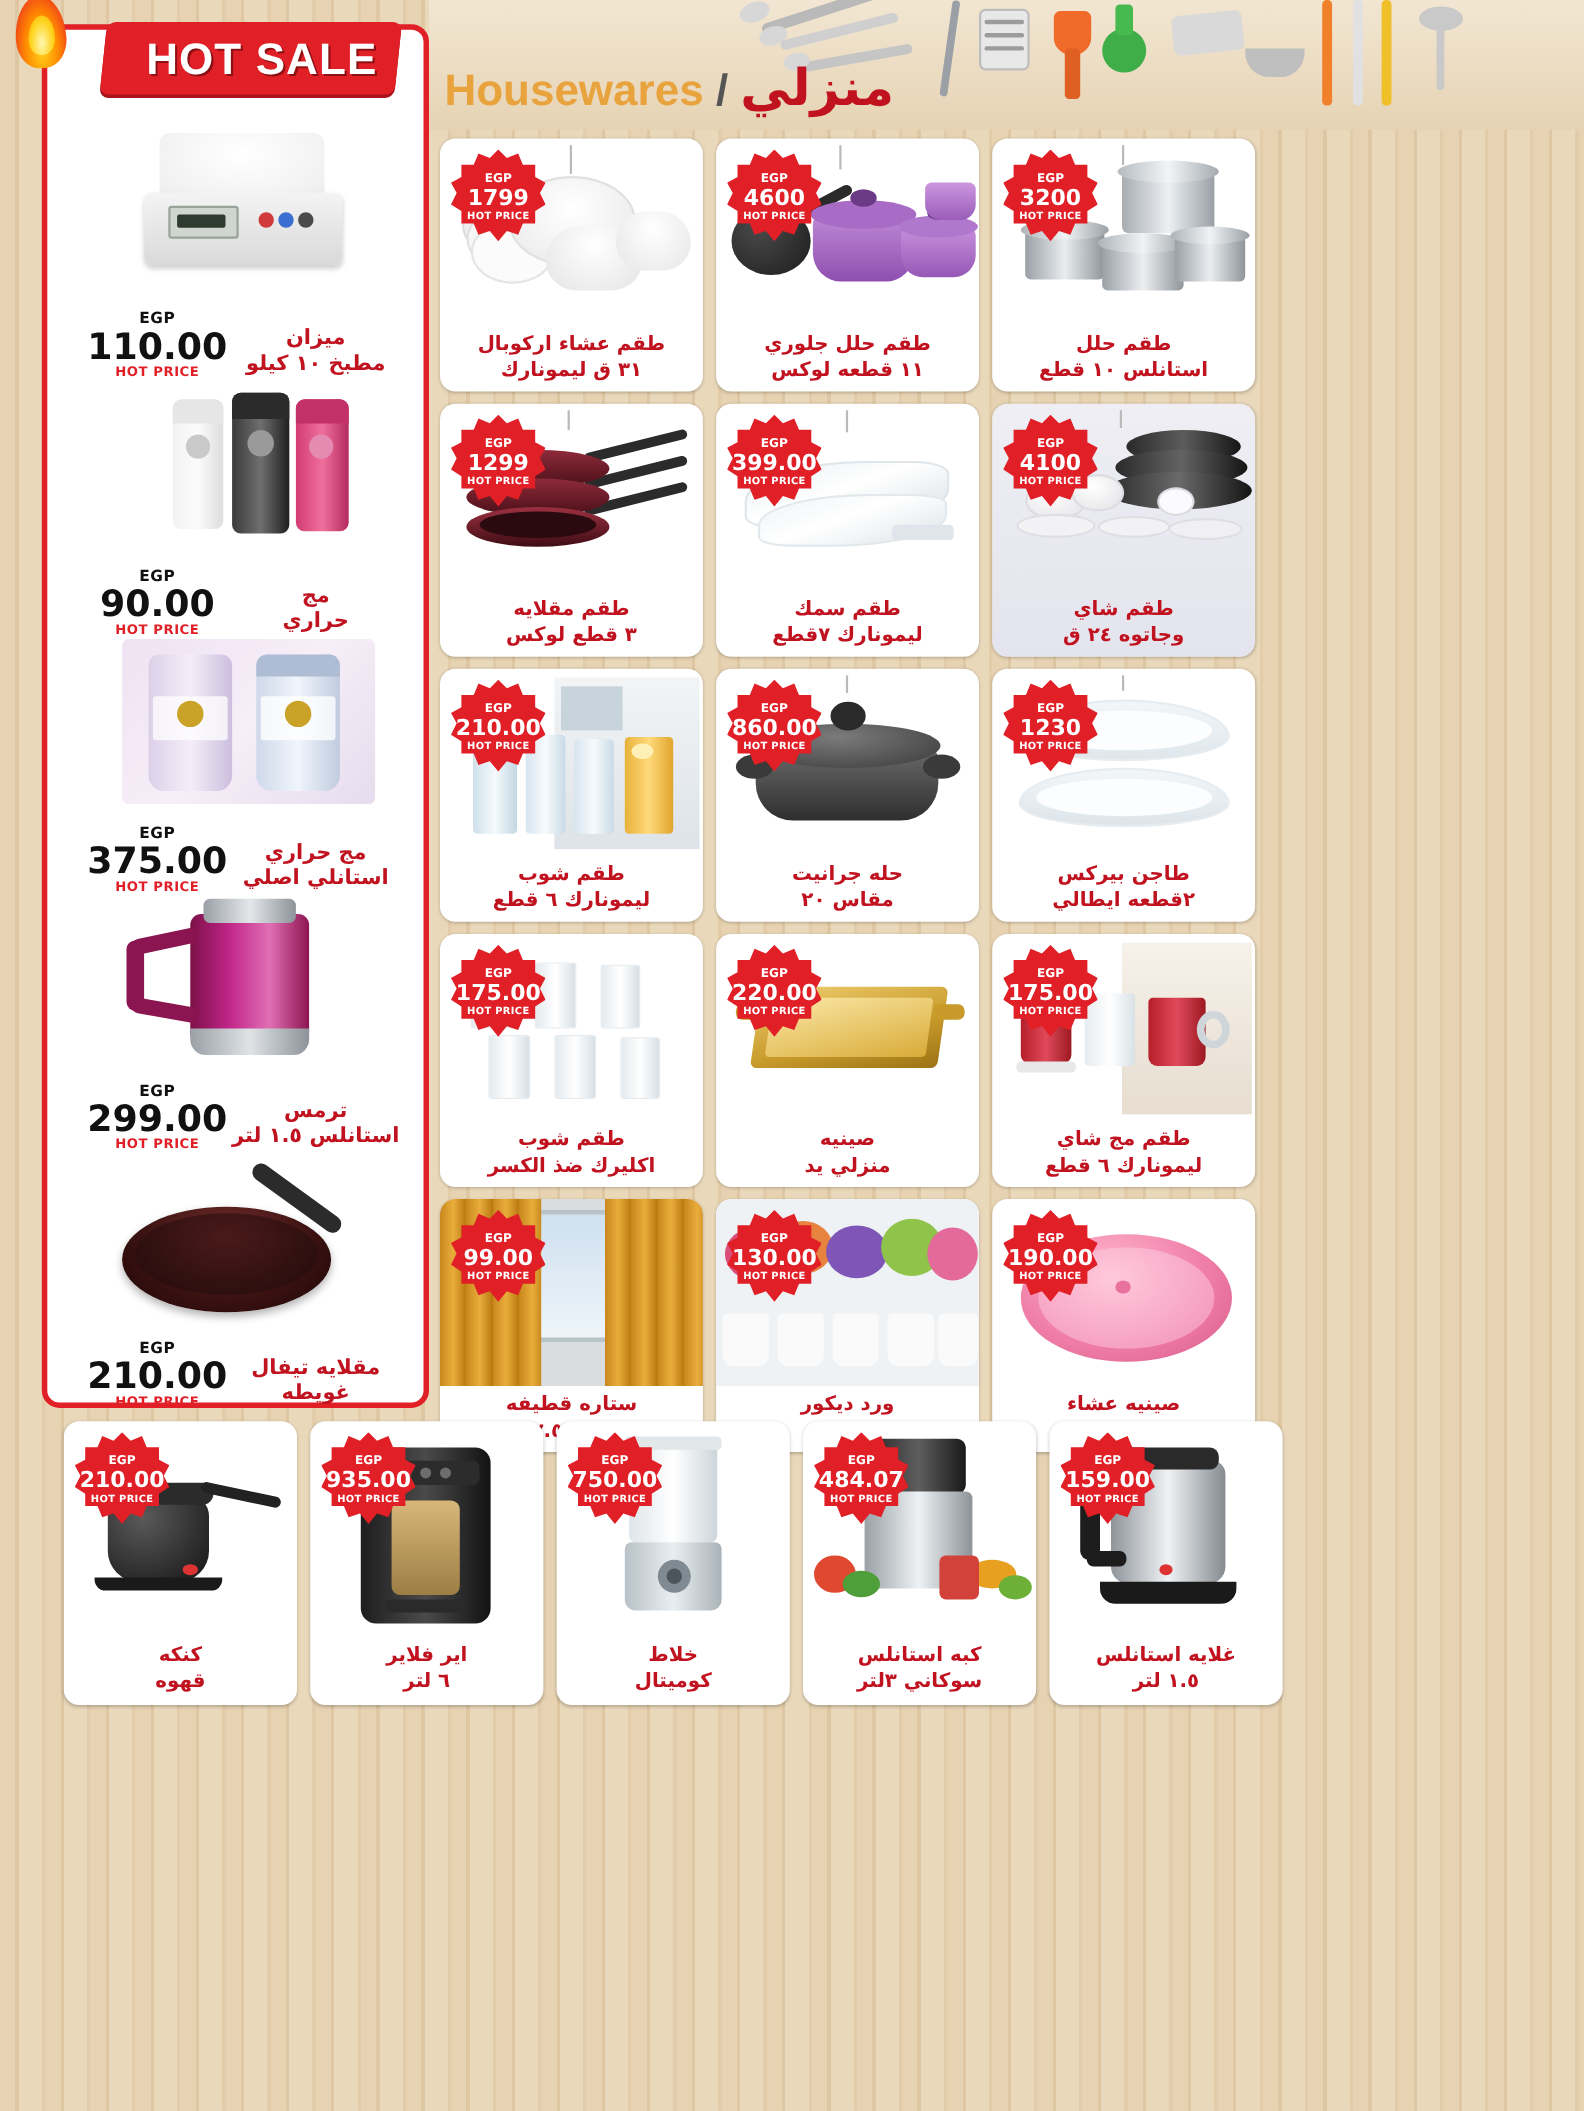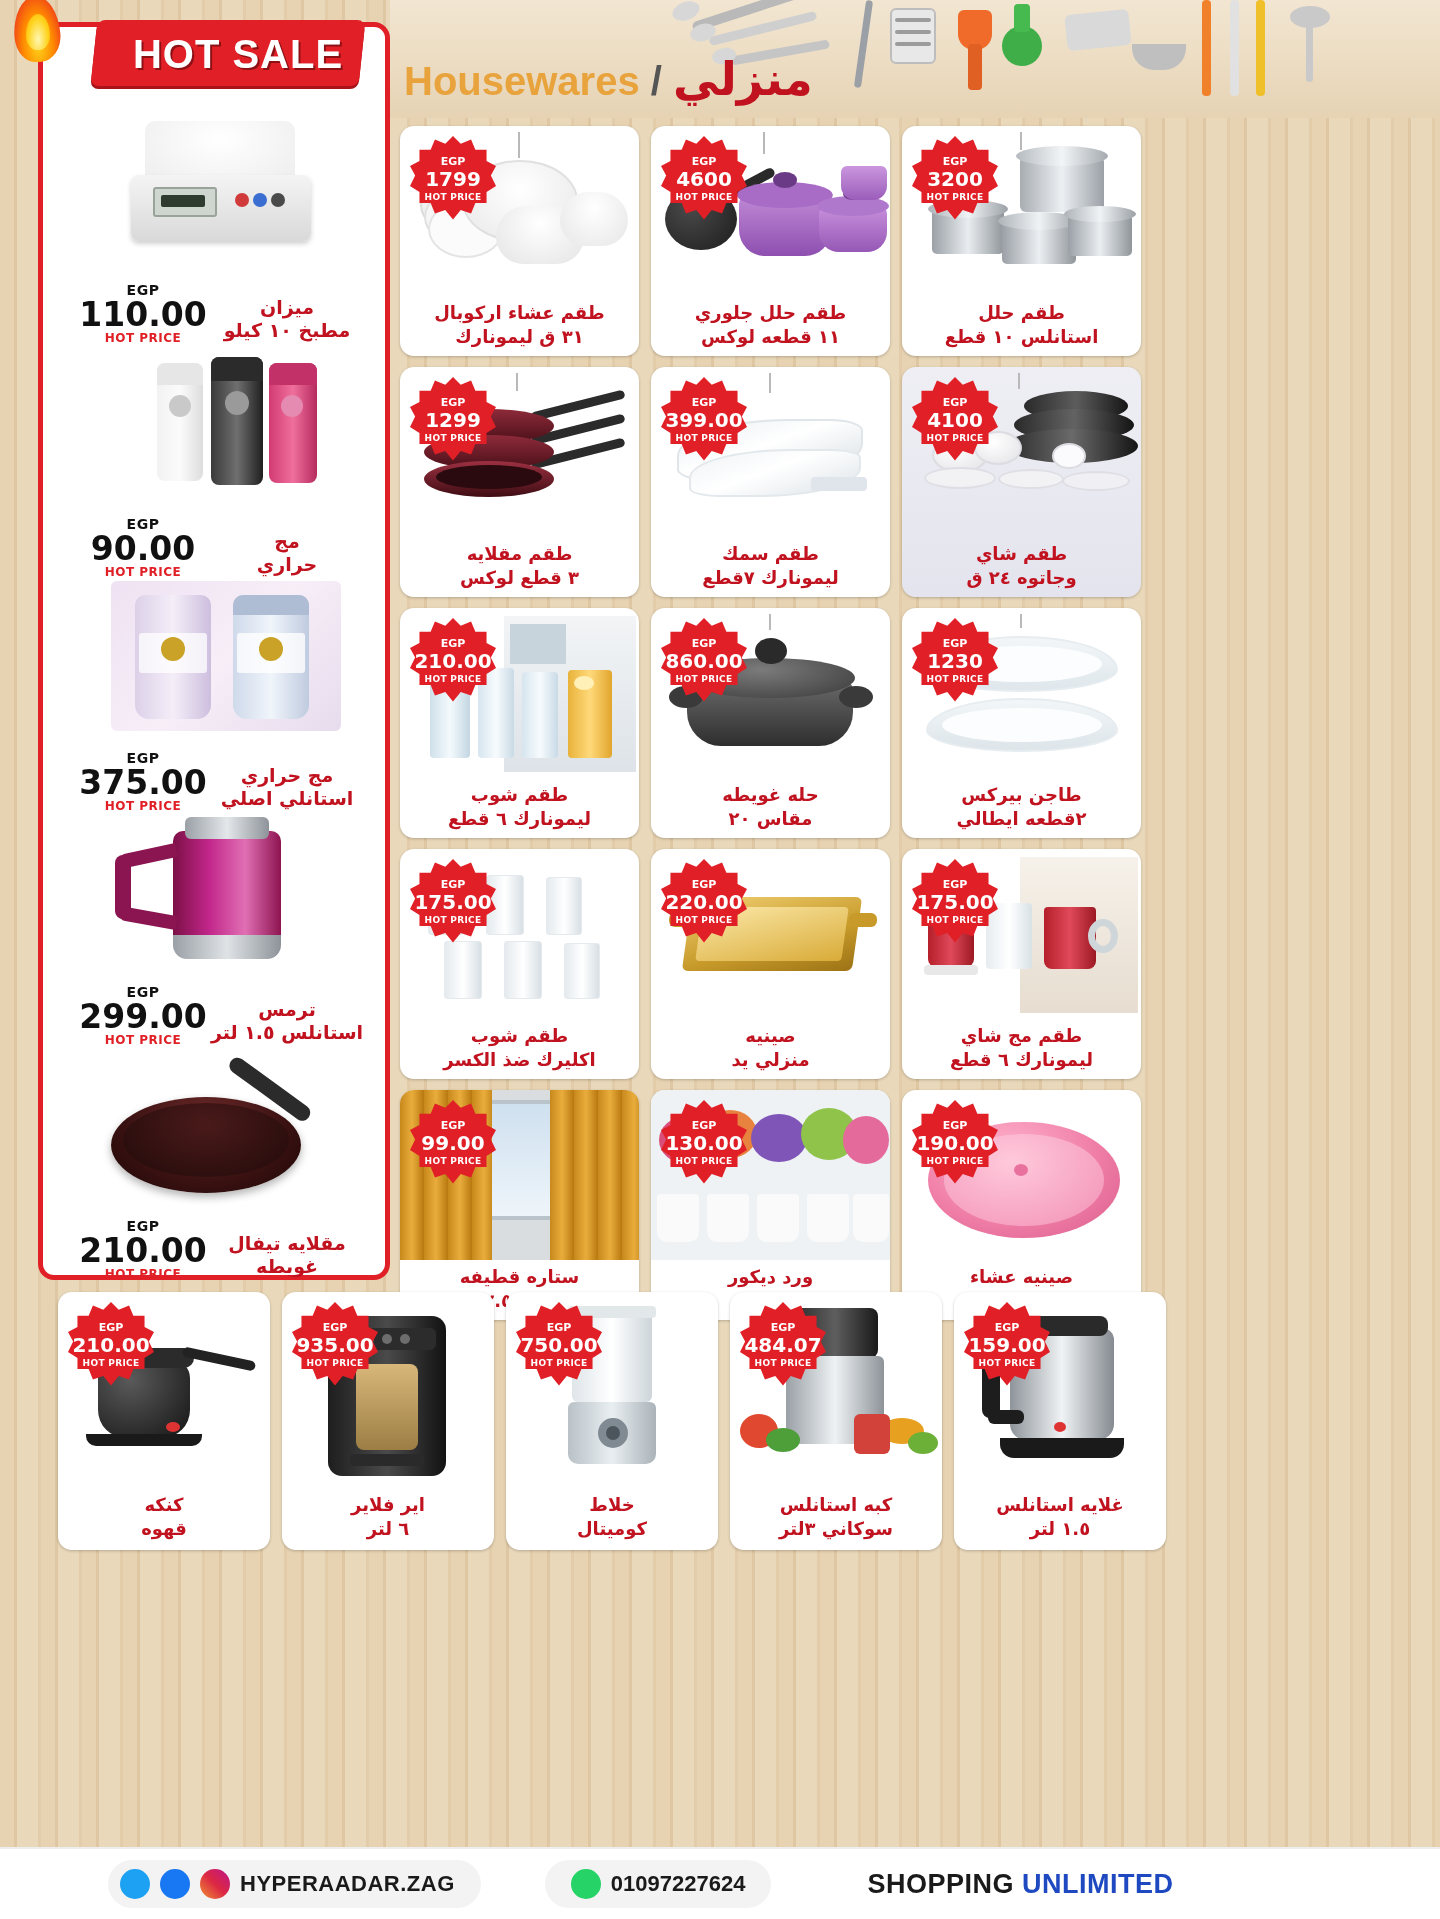--- a/index.html
+++ b/index.html
@@ -517,21 +517,21 @@
           <div class="ell" style="left:104px;top:24px;width:32px;height:26px;background:#2a2a2a;"></div>
           <div class="ell" style="left:18px;top:72px;width:34px;height:22px;background:#3a3a3a;"></div>
           <div class="ell" style="left:188px;top:72px;width:34px;height:22px;background:#3a3a3a;"></div>
         </div>
         <div class="badge">
           <span class="egp">EGP</span>
           <span class="amt">860.00</span>
           <span class="hp">HOT PRICE</span>
         </div>
         <div class="cap">
-            <div>حله غويطه</div>
+            <div>حله جرانيت</div>
             <div>مقاس ٢٠</div>
           </div>
       </div>
 
       <div class="card">
         <div class="art">
           <div class="hang" style="left:118px;height:14px;"></div>
           <div class="ell" style="left:24px;top:22px;width:192px;height:56px;background:linear-gradient(180deg,#f2f6f8,#dfe7ec);border:2px solid #e6ecef;border-radius:50%/60% 60% 40% 40%;"></div>
           <div class="ell" style="left:40px;top:32px;width:160px;height:36px;background:#fbfdfe;"></div>
           <div class="ell" style="left:24px;top:84px;width:192px;height:54px;background:linear-gradient(180deg,#f2f6f8,#dde5ea);border:2px solid #e6ecef;border-radius:50%/60% 60% 40% 40%;"></div>
@@ -770,30 +770,14 @@
         <span class="amt">159.00</span>
         <span class="hp">HOT PRICE</span>
       </div>
       <div class="cap">
           <div>غلايه استانلس</div>
           <div>١.٥ لتر</div>
         </div>
     </div>
   </div>
 
-  <div class="footer">
-    <div class="foot-pill">
-      <span class="soc tw"></span>
-      <span class="soc fb"></span>
-      <span class="soc ig"></span>
-      <span class="foot-handle">HYPERAADAR.ZAG</span>
-    </div>
-    <div class="foot-pill2">
-      <span class="soc wa"></span>
-      <span class="foot-phone">01097227624</span>
-    </div>
-    <div class="foot-slogan">
-      <span class="a">SHOPPING</span>
-      <span class="b">UNLIMITED</span>
-    </div>
-  </div>
 
 </div>
 
 </body></html>

